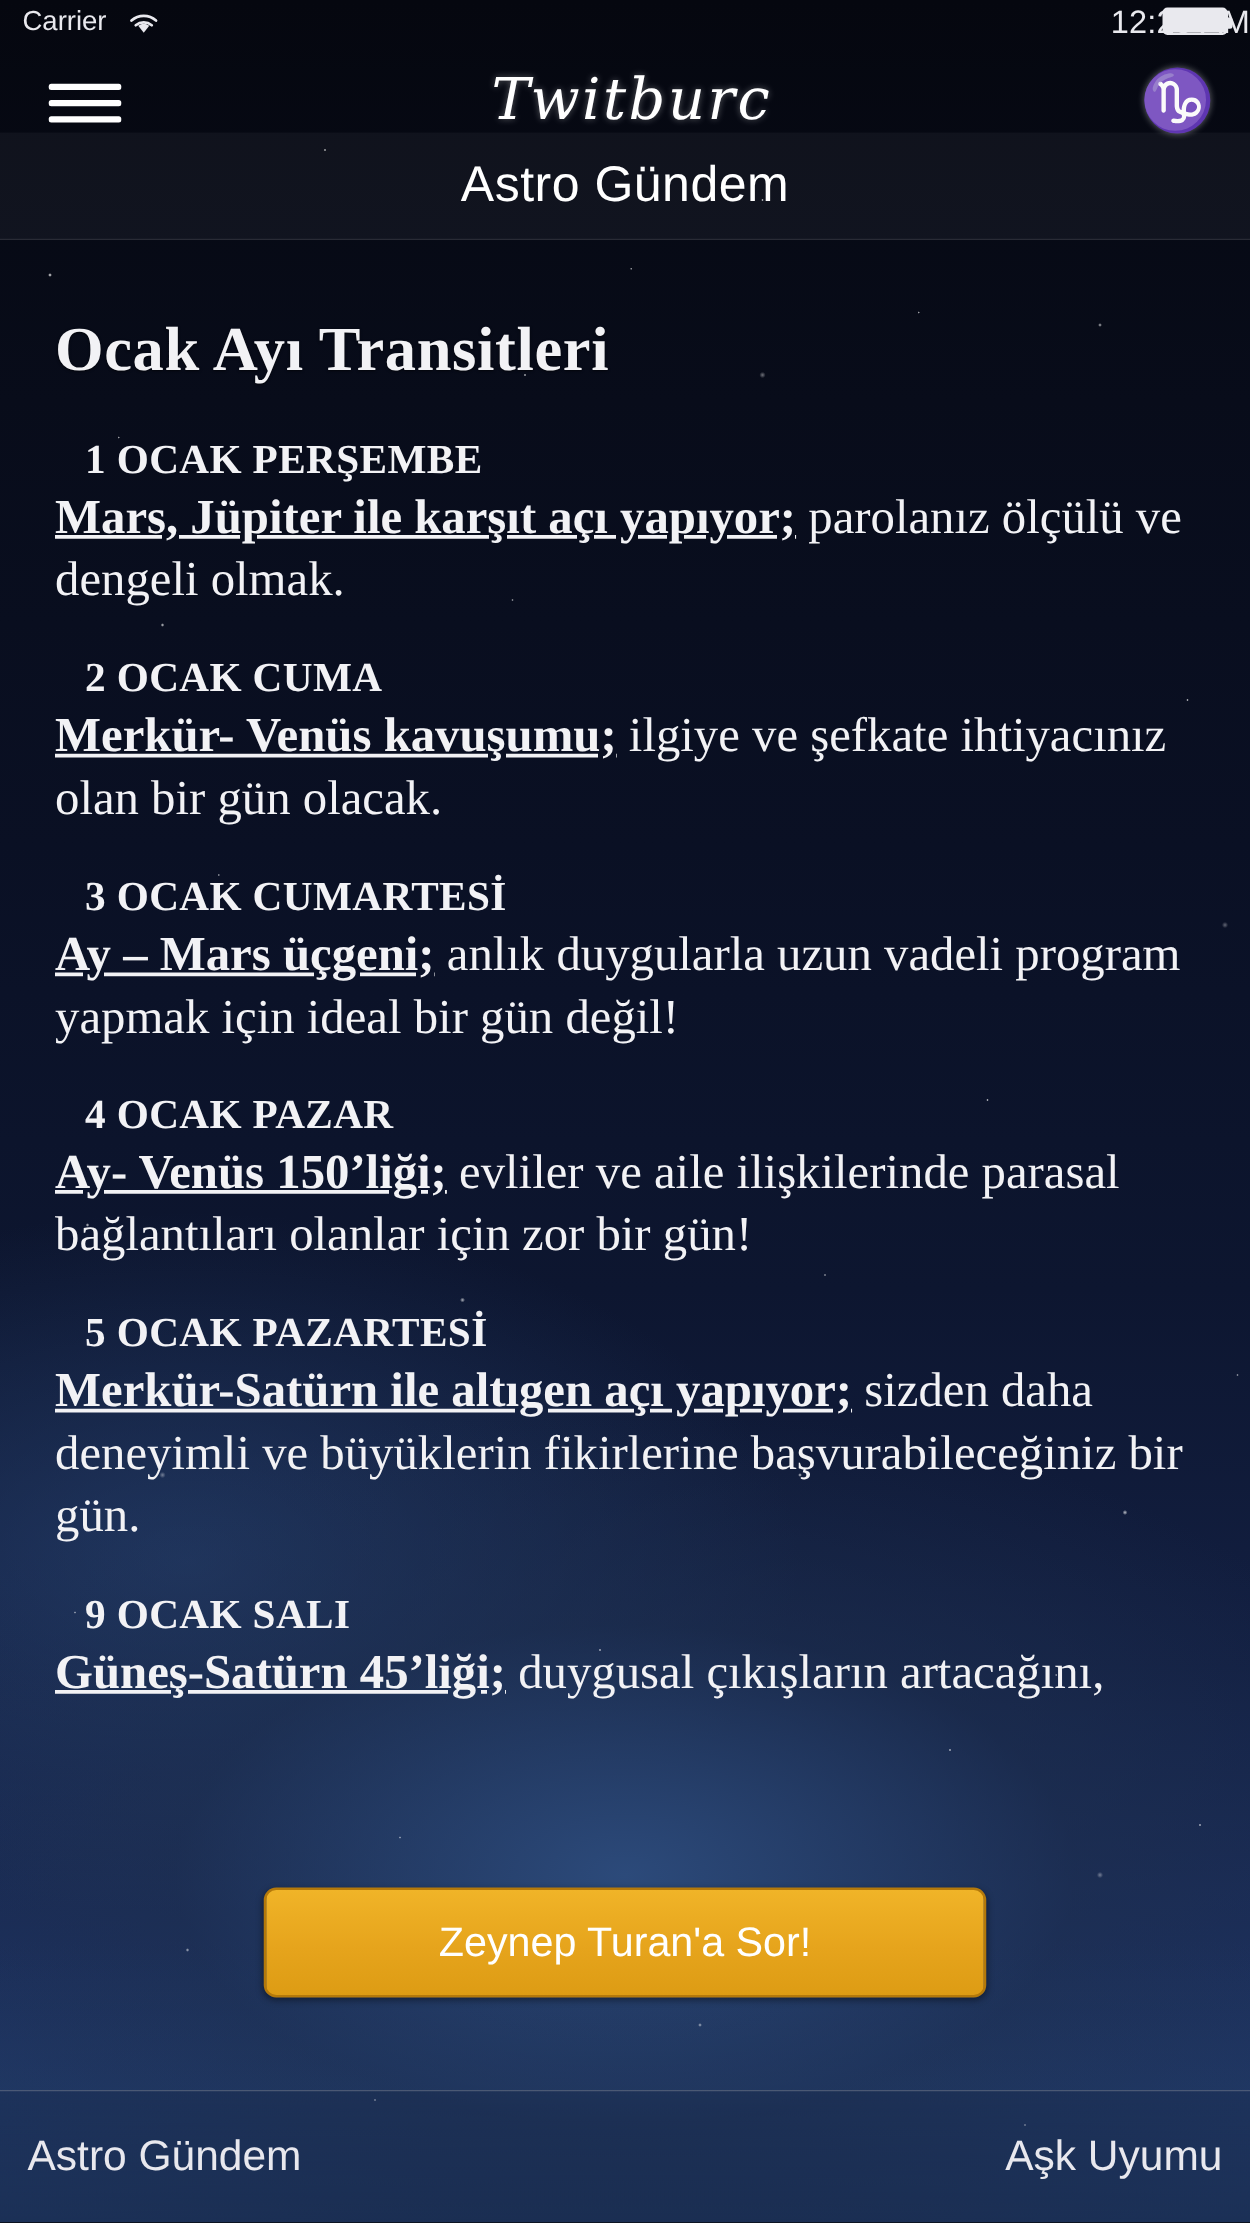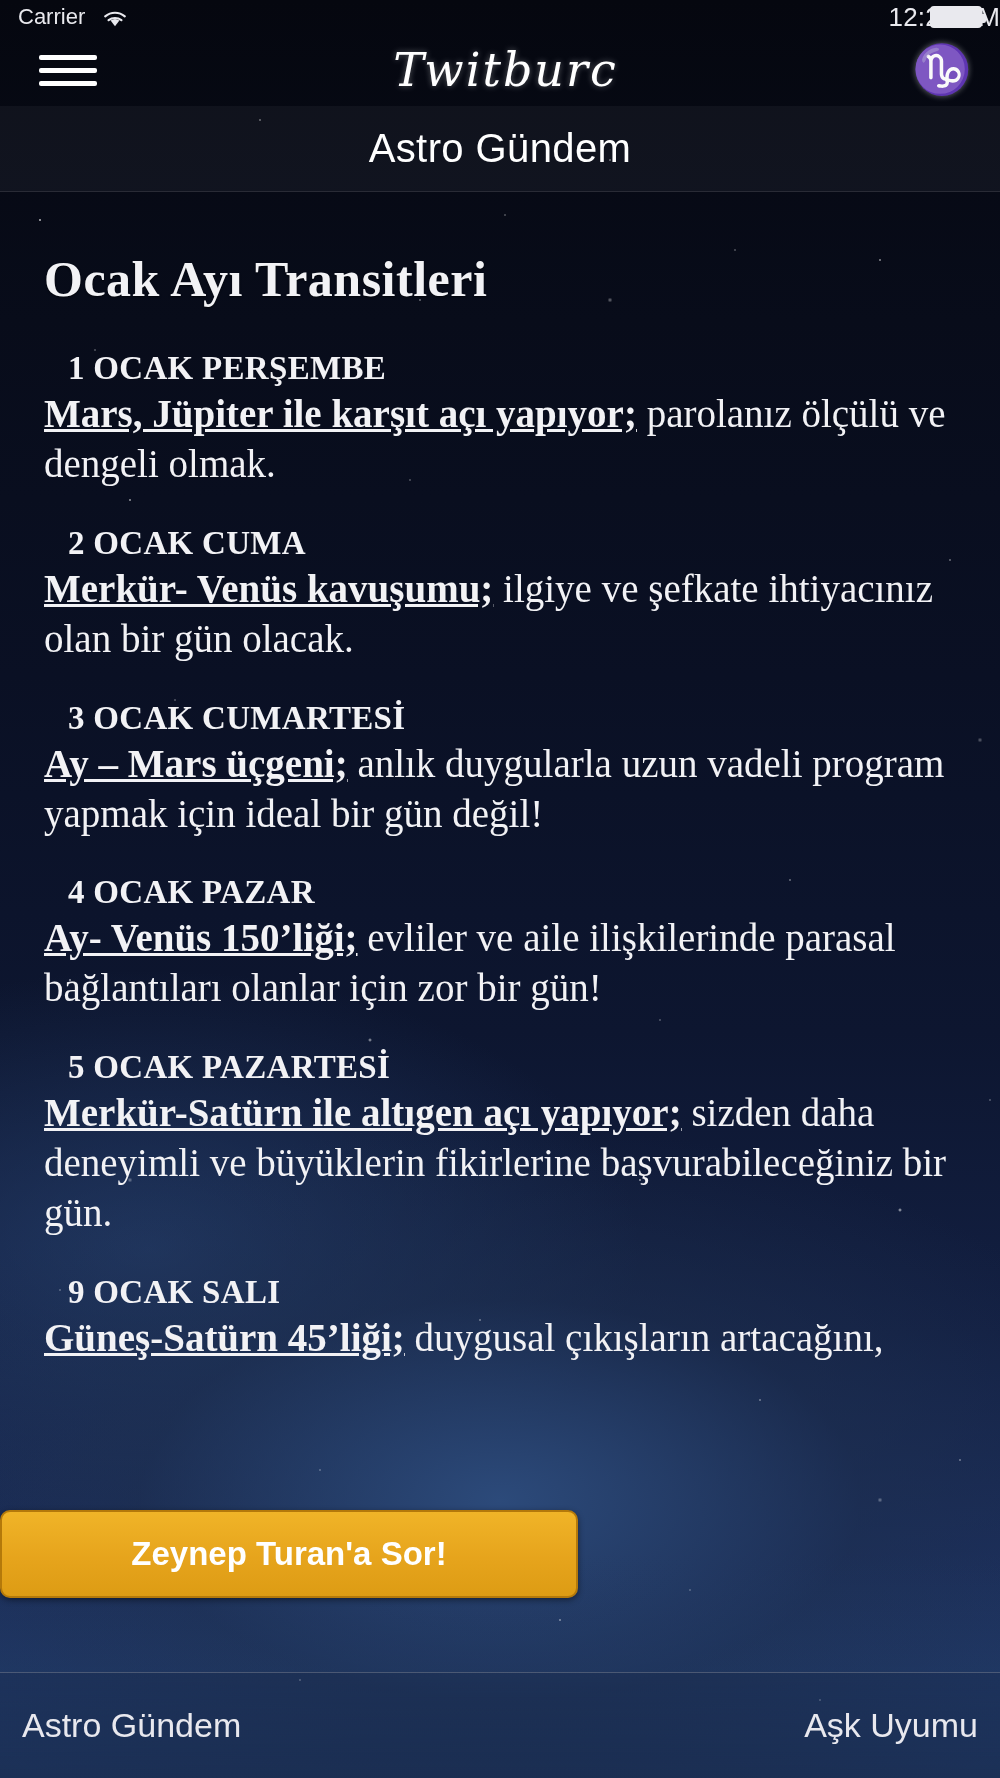--- a/index.html
+++ b/index.html
@@ -106,21 +106,21 @@
   .battery::after {
     content: ""; position: absolute; right: -6px; top: 6px;
     width: 4px; height: 9px; background: #e9e9ee; border-radius: 0 2px 2px 0;
   }
 
   
   .navbar {
     position: relative;
     height: 72px;
     display: flex;
-    align-items: center;
+    align-items: flex-end;
     padding: 0 28px;
     z-index: 5;
     margin-left: 11px;
   }
   .hamburger { width: 58px; cursor: pointer; }
   .hamburger span {
     display: block; height: 5px; background: #fff; border-radius: 2px; margin: 8px 0;
   }
   .brand {
     position: absolute; left: 0; right: 0; text-align: center;
@@ -179,23 +179,22 @@
   .entry-aspect {
     font-weight: 700;
     text-decoration: underline;
   }
 
   
   .cta-wrap {
     position: absolute;
     left: 0; right: 0;
     top: 1510px;
-    display: flex; 
+    display: flex; justify-content: center;
     z-index: 6;
-    font-weight: bold;
   }
   .cta {
     width: 578px; height: 88px;
     display: flex; align-items: center; justify-content: center;
     background: linear-gradient(180deg,#f0b428 0%, #e6a41c 55%, #dd9c14 100%);
     border: 2px solid #b4790a;
     border-radius: 10px;
     color: #fff;
     font-family: "Liberation Sans", sans-serif;
     font-size: 33px;

